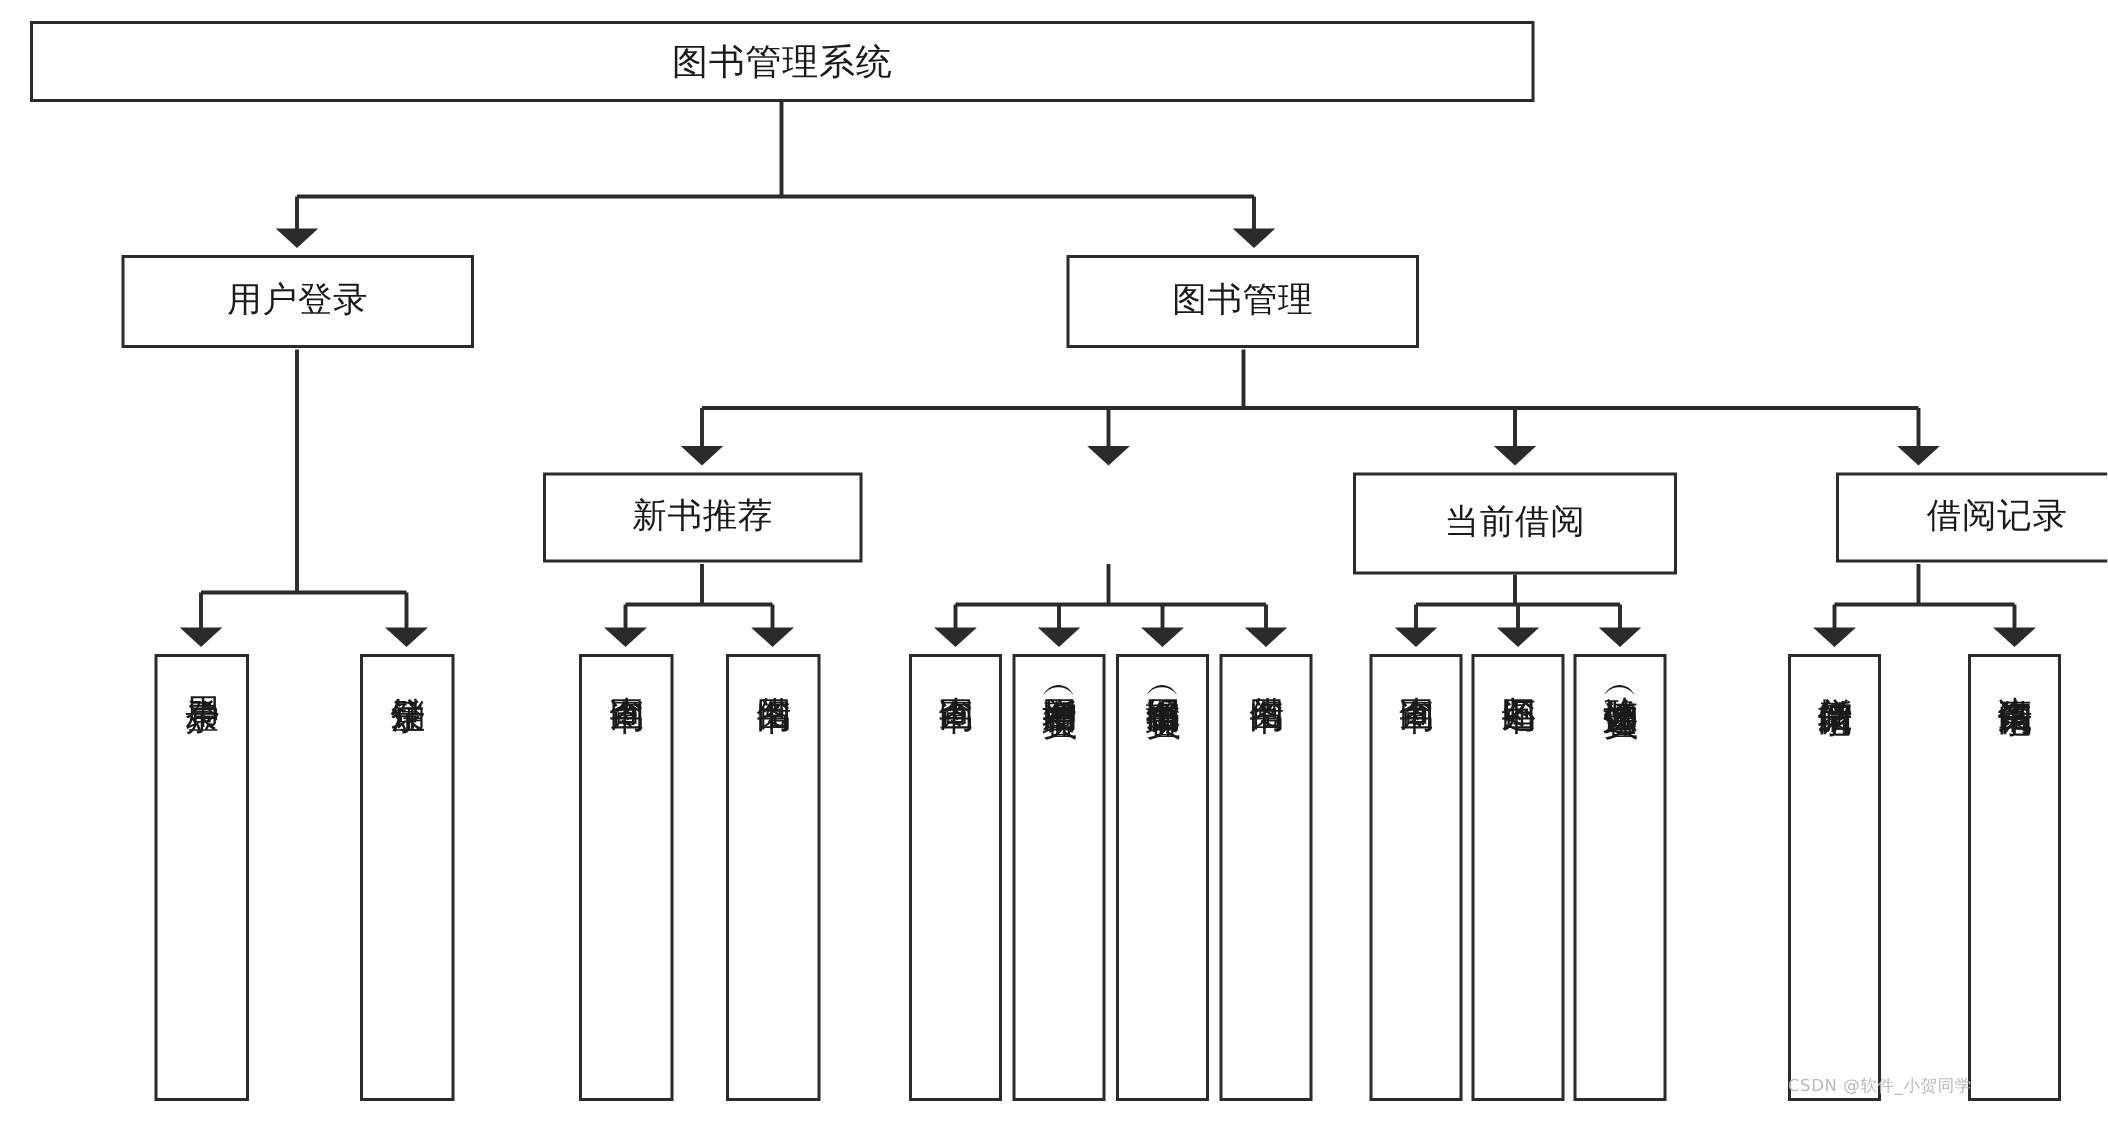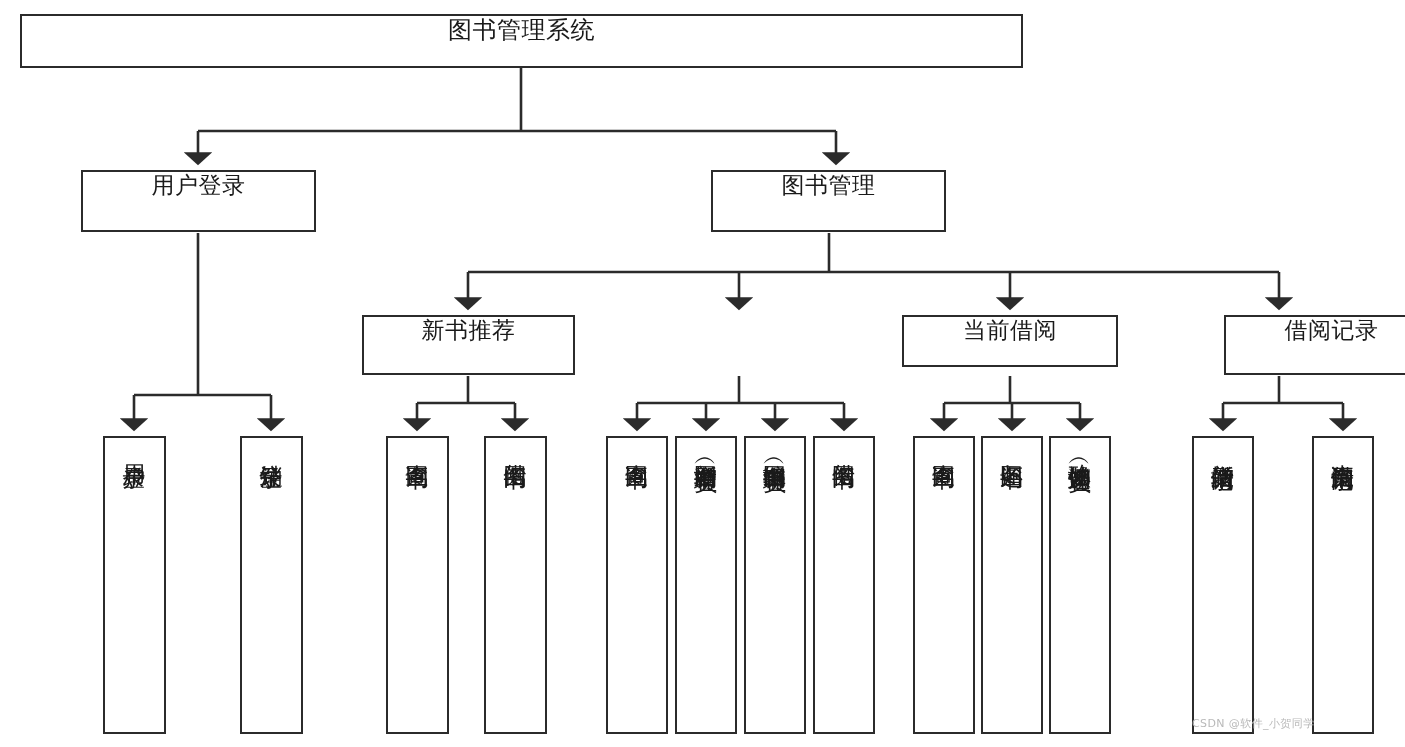--- a/index.html
+++ b/index.html
@@ -25,21 +25,21 @@
     width: 1405px;
     height: 747px;
     pointer-events: none;
   }
   .node {
     position: absolute;
     box-sizing: border-box;
     background: #ffffff;
     border: 2px solid #2b2b2b;
     display: flex;
-    align-items: flex-start;
+    align-items: center;
     justify-content: center;
     color: #1a1a1a;
     z-index: 2;
   }
   .node .label {
     display: block;
     text-align: center;
     line-height: 1.18;
     white-space: pre;
   }
@@ -140,21 +140,21 @@
 
   <div class="node horiz" style="left:711px; top:170px; width:235px; height:62px;">
     <span class="label">图书管理</span>
   </div>
 
   <div class="node horiz" style="left:362px; top:315px; width:213px; height:60px;">
     <span class="label">新书推荐</span>
   </div>
 
 
-  <div class="node horiz" style="left:902px; top:315px; width:216px; height:52px;">
+  <div class="node horiz" style="left:902px; top:315px; width:216px; height:68px;">
     <span class="label">当前借阅</span>
   </div>
 
   <div class="node horiz" style="left:1224px; top:315px; width:215px; height:60px;">
     <span class="label">借阅记录</span>
   </div>
 
   <div class="node vert" style="left:103px; top:436px; width:63px; height:298px;">
     <span class="label">用户登录</span>
   </div>

